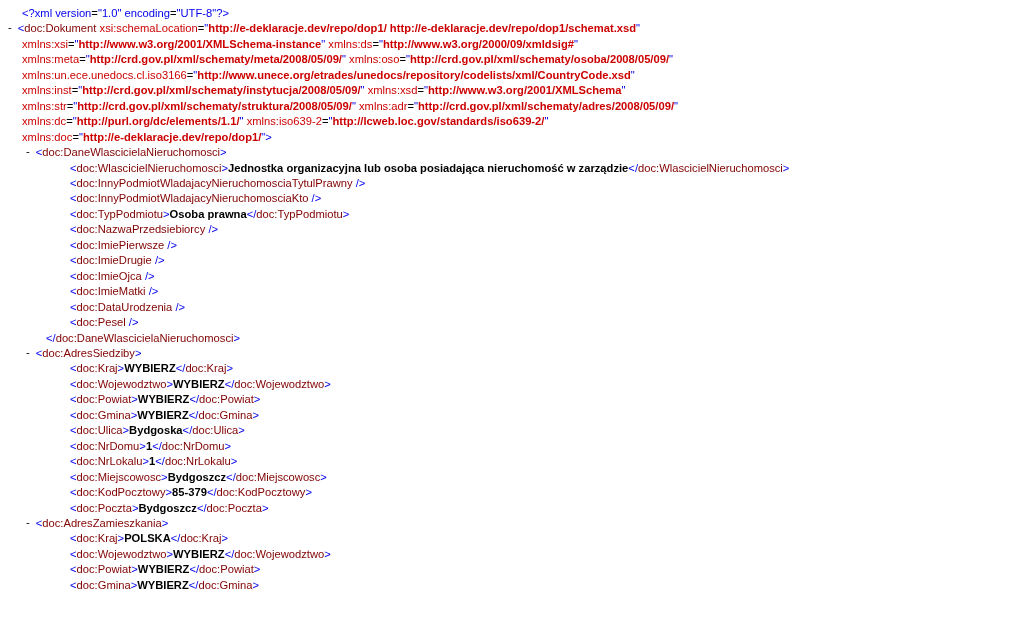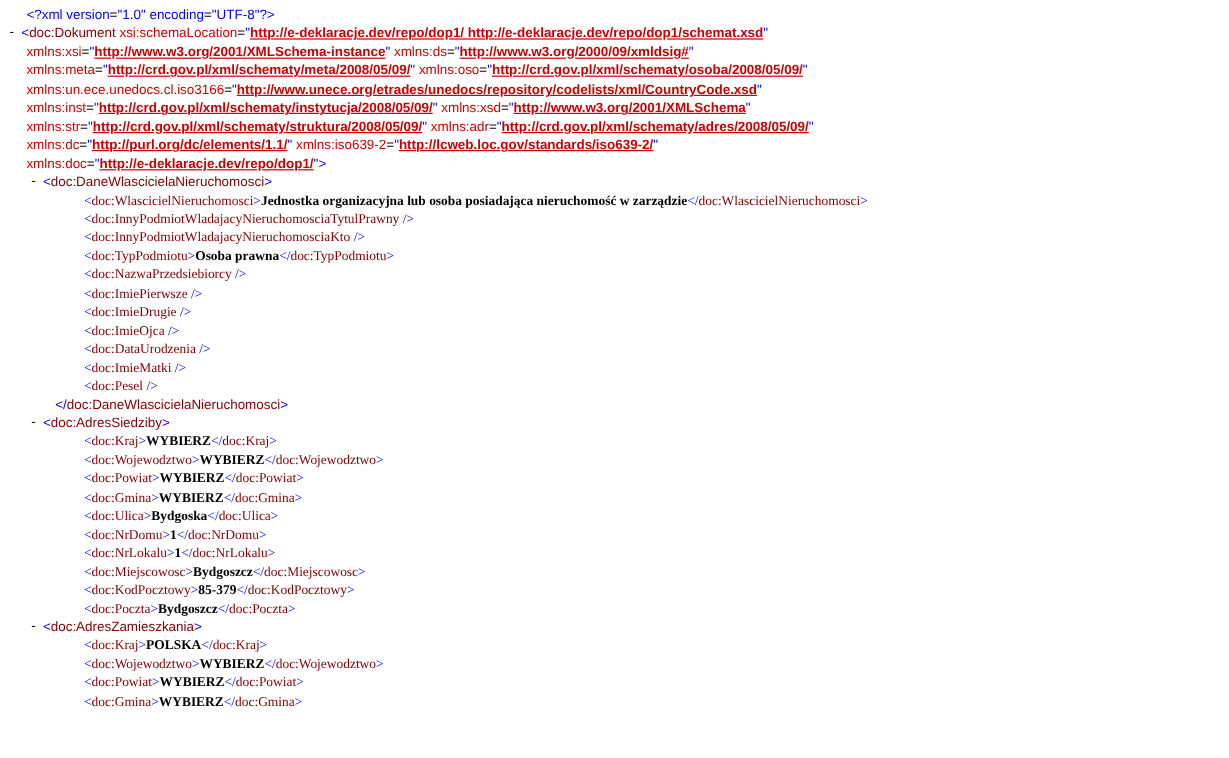--- a/index.html
+++ b/index.html
@@ -12,23 +12,23 @@
     box-sizing:border-box;
   }
   .line{white-space:nowrap;position:relative;}
   .b{color:#0000ee;}        
   .r{color:#cc0000;}        
   .m{color:#800000;text-align:center;}        
   .t{color:#000;font-weight:bold;} 
   .dash{color:#000;position:relative;top:-1px;font-weight:normal;padding-right:6px;}
   .i1{padding-left:14px;}
   .i2{padding-left:38px;}
-  .i3{padding-left:62px;font-family:Liberation Serif, serif;}       
+  .i3{padding-left:62px;}       
   .eq{color:#000;}        
-  .bold{font-weight:bold;text-decoration:underline;}
+  .bold{font-weight:bold;}
 </style>
 </head>
 <body>
 
 <div id="doc">
     <div class="line i1"><span class="b">&lt;?</span><span class="b">xml version</span><span class="eq">=</span><span class="b">"</span><span class="b">1.0</span><span class="b">"</span> <span class="b">encoding</span><span class="eq">=</span><span class="b">"</span><span class="b">UTF-8</span><span class="b">"</span><span class="b">?&gt;</span></div>
     <div class="line "><span class="dash">-</span><span class="b">&lt;</span><span class="m">doc:Dokument</span> <span class="r">xsi:schemaLocation</span><span class="eq">=</span><span class="b">"</span><span class="r bold">http://e-deklaracje.dev/repo/dop1/ http://e-deklaracje.dev/repo/dop1/schemat.xsd</span><span class="b">"</span></div>
     <div class="line i1"><span class="r">xmlns:xsi</span><span class="eq">=</span><span class="b">"</span><span class="r bold">http://www.w3.org/2001/XMLSchema-instance</span><span class="b">"</span> <span class="r">xmlns:ds</span><span class="eq">=</span><span class="b">"</span><span class="r bold">http://www.w3.org/2000/09/xmldsig#</span><span class="b">"</span></div>
     <div class="line i1"><span class="r">xmlns:meta</span><span class="eq">=</span><span class="b">"</span><span class="r bold">http://crd.gov.pl/xml/schematy/meta/2008/05/09/</span><span class="b">"</span> <span class="r">xmlns:oso</span><span class="eq">=</span><span class="b">"</span><span class="r bold">http://crd.gov.pl/xml/schematy/osoba/2008/05/09/</span><span class="b">"</span></div>
     <div class="line i1"><span class="r">xmlns:un.ece.unedocs.cl.iso3166</span><span class="eq">=</span><span class="b">"</span><span class="r bold">http://www.unece.org/etrades/unedocs/repository/codelists/xml/CountryCode.xsd</span><span class="b">"</span></div>
@@ -38,22 +38,22 @@
     <div class="line i1"><span class="r">xmlns:doc</span><span class="eq">=</span><span class="b">"</span><span class="r bold">http://e-deklaracje.dev/repo/dop1/</span><span class="b">"</span><span class="b">&gt;</span></div>
     <div class="line i2 "><span class="dash" style="margin-left:-20px">-</span><span class="b">&lt;</span><span class="m">doc:DaneWlascicielaNieruchomosci</span><span class="b">&gt;</span></div>
     <div class="line i3"><span class="b">&lt;</span><span class="m">doc:WlascicielNieruchomosci</span><span class="b">&gt;</span><span class="t">Jednostka organizacyjna lub osoba posiadająca nieruchomość w zarządzie</span><span class="b">&lt;</span><span class="b">/</span><span class="m">doc:WlascicielNieruchomosci</span><span class="b">&gt;</span></div>
     <div class="line i3"><span class="b">&lt;</span><span class="m">doc:InnyPodmiotWladajacyNieruchomosciaTytulPrawny</span> <span class="b">/</span><span class="b">&gt;</span></div>
     <div class="line i3"><span class="b">&lt;</span><span class="m">doc:InnyPodmiotWladajacyNieruchomosciaKto</span> <span class="b">/</span><span class="b">&gt;</span></div>
     <div class="line i3"><span class="b">&lt;</span><span class="m">doc:TypPodmiotu</span><span class="b">&gt;</span><span class="t">Osoba prawna</span><span class="b">&lt;</span><span class="b">/</span><span class="m">doc:TypPodmiotu</span><span class="b">&gt;</span></div>
     <div class="line i3"><span class="b">&lt;</span><span class="m">doc:NazwaPrzedsiebiorcy</span> <span class="b">/</span><span class="b">&gt;</span></div>
     <div class="line i3"><span class="b">&lt;</span><span class="m">doc:ImiePierwsze</span> <span class="b">/</span><span class="b">&gt;</span></div>
     <div class="line i3"><span class="b">&lt;</span><span class="m">doc:ImieDrugie</span> <span class="b">/</span><span class="b">&gt;</span></div>
     <div class="line i3"><span class="b">&lt;</span><span class="m">doc:ImieOjca</span> <span class="b">/</span><span class="b">&gt;</span></div>
+    <div class="line i3"><span class="b">&lt;</span><span class="m">doc:ImieMatki</span> <span class="b">/</span><span class="b">&gt;</span></div>
     <div class="line i3"><span class="b">&lt;</span><span class="m">doc:DataUrodzenia</span> <span class="b">/</span><span class="b">&gt;</span></div>
-    <div class="line i3"><span class="b">&lt;</span><span class="m">doc:ImieMatki</span> <span class="b">/</span><span class="b">&gt;</span></div>
     <div class="line i3"><span class="b">&lt;</span><span class="m">doc:Pesel</span> <span class="b">/</span><span class="b">&gt;</span></div>
     <div class="line i2"><span class="b">&lt;</span><span class="b">/</span><span class="m">doc:DaneWlascicielaNieruchomosci</span><span class="b">&gt;</span></div>
     <div class="line i2 "><span class="dash" style="margin-left:-20px">-</span><span class="b">&lt;</span><span class="m">doc:AdresSiedziby</span><span class="b">&gt;</span></div>
     <div class="line i3"><span class="b">&lt;</span><span class="m">doc:Kraj</span><span class="b">&gt;</span><span class="t">WYBIERZ</span><span class="b">&lt;</span><span class="b">/</span><span class="m">doc:Kraj</span><span class="b">&gt;</span></div>
     <div class="line i3"><span class="b">&lt;</span><span class="m">doc:Wojewodztwo</span><span class="b">&gt;</span><span class="t">WYBIERZ</span><span class="b">&lt;</span><span class="b">/</span><span class="m">doc:Wojewodztwo</span><span class="b">&gt;</span></div>
     <div class="line i3"><span class="b">&lt;</span><span class="m">doc:Powiat</span><span class="b">&gt;</span><span class="t">WYBIERZ</span><span class="b">&lt;</span><span class="b">/</span><span class="m">doc:Powiat</span><span class="b">&gt;</span></div>
     <div class="line i3"><span class="b">&lt;</span><span class="m">doc:Gmina</span><span class="b">&gt;</span><span class="t">WYBIERZ</span><span class="b">&lt;</span><span class="b">/</span><span class="m">doc:Gmina</span><span class="b">&gt;</span></div>
     <div class="line i3"><span class="b">&lt;</span><span class="m">doc:Ulica</span><span class="b">&gt;</span><span class="t">Bydgoska</span><span class="b">&lt;</span><span class="b">/</span><span class="m">doc:Ulica</span><span class="b">&gt;</span></div>
     <div class="line i3"><span class="b">&lt;</span><span class="m">doc:NrDomu</span><span class="b">&gt;</span><span class="t">1</span><span class="b">&lt;</span><span class="b">/</span><span class="m">doc:NrDomu</span><span class="b">&gt;</span></div>
     <div class="line i3"><span class="b">&lt;</span><span class="m">doc:NrLokalu</span><span class="b">&gt;</span><span class="t">1</span><span class="b">&lt;</span><span class="b">/</span><span class="m">doc:NrLokalu</span><span class="b">&gt;</span></div>

